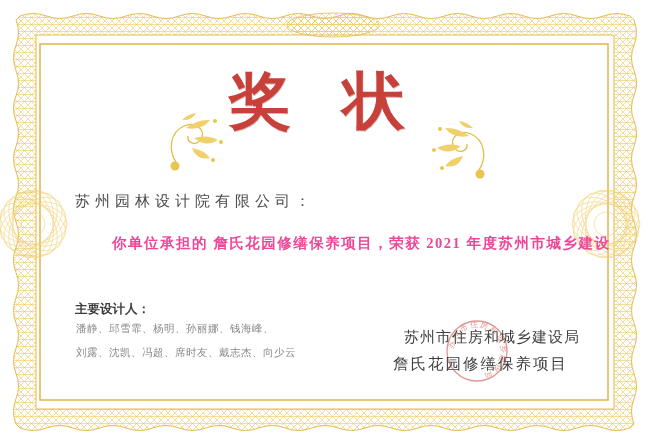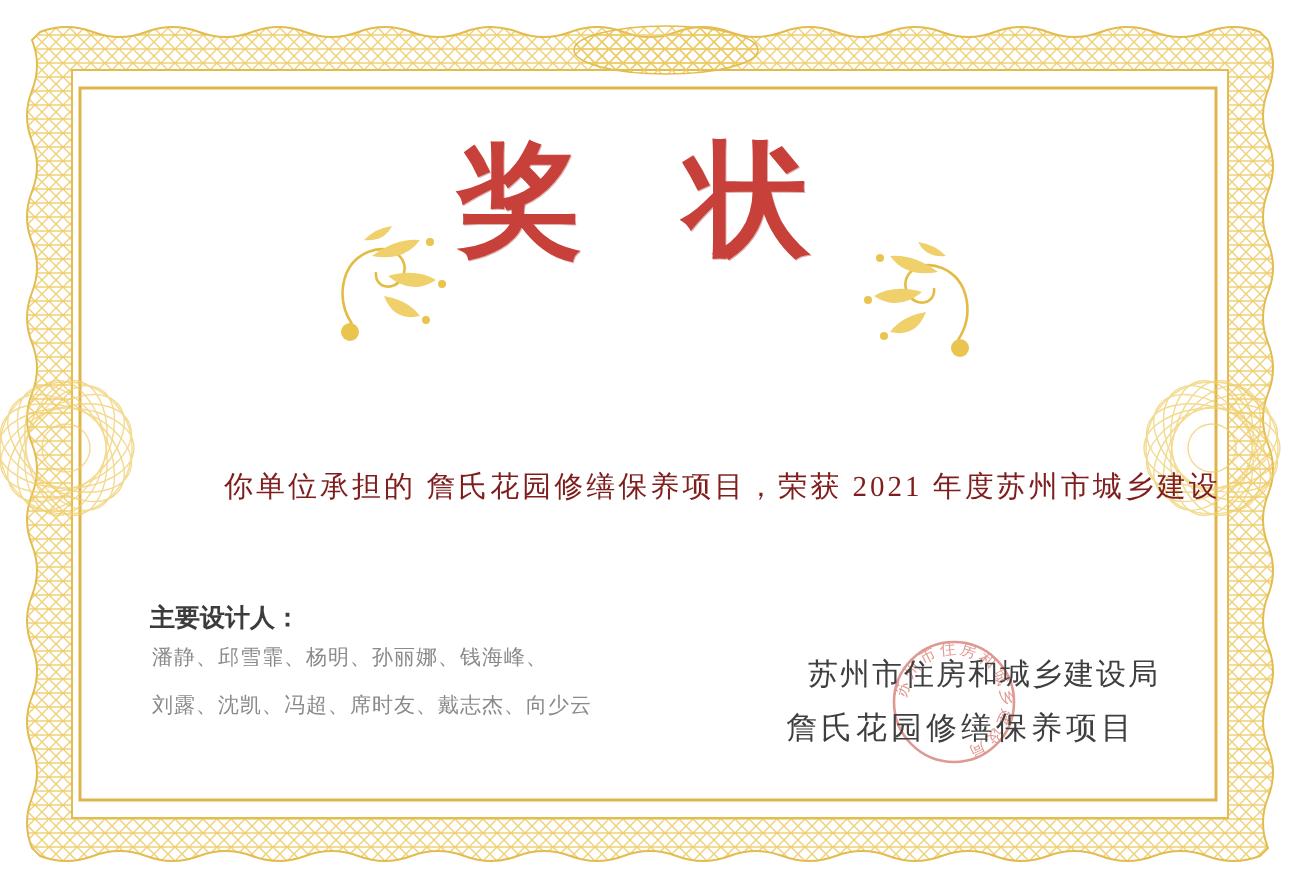--- a/index.html
+++ b/index.html
@@ -12,21 +12,21 @@
   .title-row{
     left:0;right:0;top:70px;display:flex;justify-content:center;gap:52px;
     transform:translateX(-8px);
   }
   .title-char{
     font-size:62px;line-height:1;font-weight:700;color:#C7413A;
     font-family:"Liberation Serif","DejaVu Serif",serif;
     text-shadow:0.5px 0.5px 0 rgba(160,30,25,.35);
   }
   .recipient{left:75px;top:192px;font-size:15px;letter-spacing:5px;color:#4a4a4a;}
-  .body1{left:112px;top:234px;font-size:14.5px;letter-spacing:1.5px;color:#7f1d1d;}
+  .body1{left:112px;top:234px;font-size:14.5px;letter-spacing:1.5px;color:#ec4899;font-weight:bold;}
   .body2{left:62px;top:267px;font-size:14.5px;letter-spacing:1.5px;color:#4a4a4a;}
   .designers-label{left:75px;top:301px;font-size:12.5px;font-weight:700;color:#3c3c3c;
     font-family:"Liberation Sans","DejaVu Sans",sans-serif;}
   .names{font-size:10.5px;color:#8a8a8a;letter-spacing:0.5px;
     font-family:"Liberation Sans","DejaVu Sans",sans-serif;}
   .names1{left:76px;top:322px;}
   .names2{left:76px;top:346px;}
   .issuer{left:404px;top:328px;font-size:15px;letter-spacing:1px;color:#3f3f3f;}
   .issue-date{left:393px;top:354px;font-size:15.5px;letter-spacing:2px;color:#3f3f3f;}
   .txt{z-index:3;}
@@ -101,20 +101,21 @@
         <textPath href="#seal-arc" startOffset="2">苏州市住房和城乡建设局</textPath>
       </text>
     </g>
   </svg>
 
   <div class="abs title-row txt">
     <span class="title-char">奖</span>
     <span class="title-char">状</span>
   </div>
 
+  <div class="abs recipient txt">苏州园林设计院有限公司：</div>
 
   <div class="abs body1 txt">你单位承担的  詹氏花园修缮保养项目，荣获 2021 年度苏州市城乡建设</div>
 
   <div class="abs designers-label txt">主要设计人：</div>
   <div class="abs names names1 txt">潘静、邱雪霏、杨明、孙丽娜、钱海峰、</div>
   <div class="abs names names2 txt">刘露、沈凯、冯超、席时友、戴志杰、向少云</div>
 
   <div class="abs issuer txt">苏州市住房和城乡建设局</div>
   <div class="abs issue-date txt">詹氏花园修缮保养项目</div>
 

